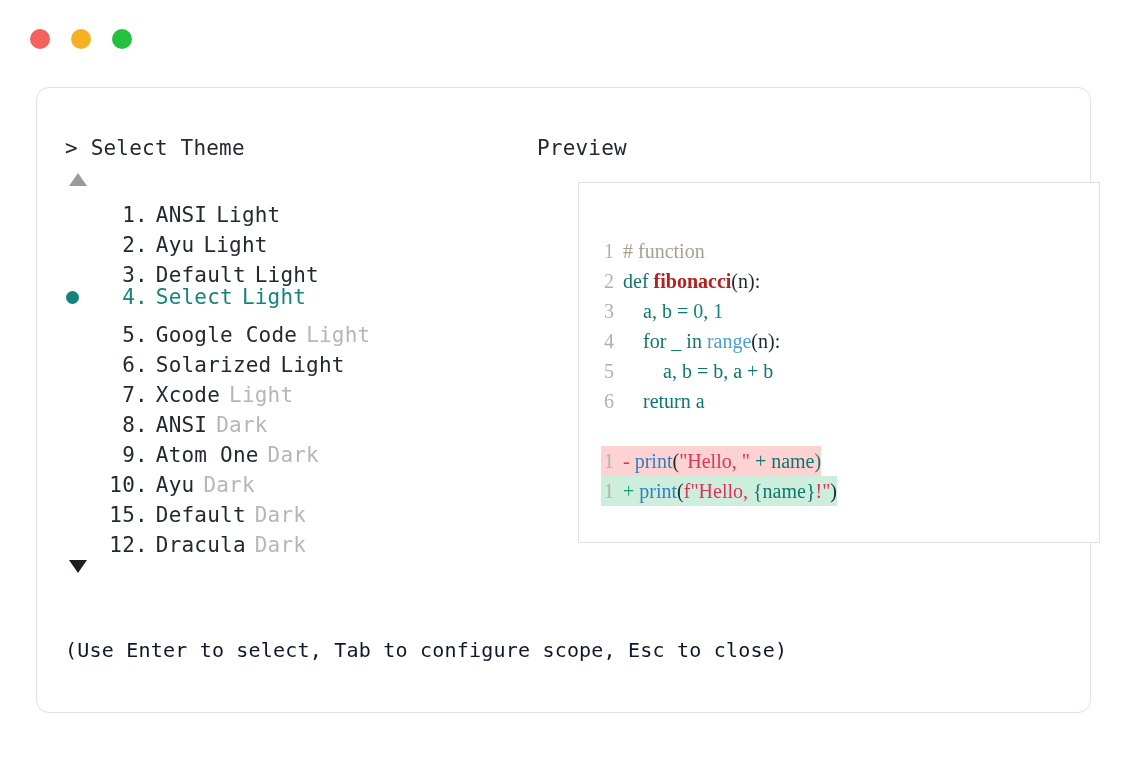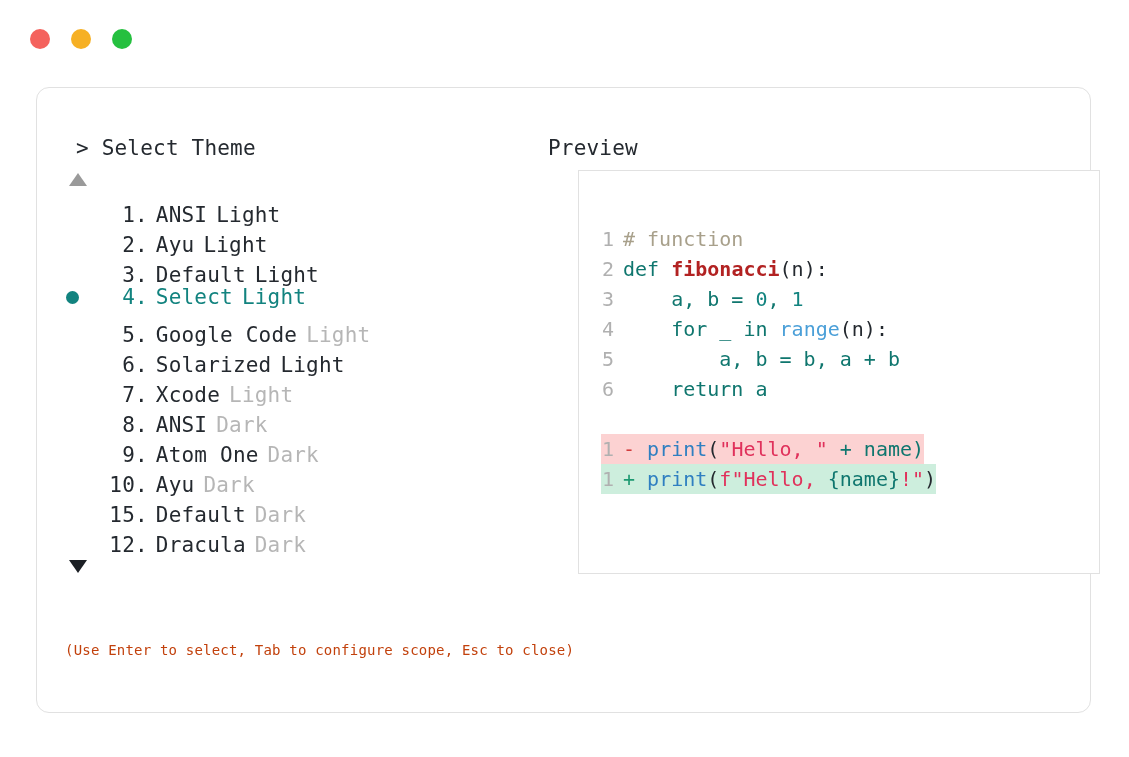--- a/index.html
+++ b/index.html
@@ -64,21 +64,20 @@
     top: 46px;
     width: 530px;
   }
 
   .panel-title {
     font-size: 21px;
     line-height: 28px;
     color: #24292f;
     letter-spacing: 0.2px;
     white-space: pre;
-    margin-left: 11px;
   }
 
   
   .arrow {
     width: 0; height: 0;
     margin-left: 4px;
   }
   .arrow-up {
     border-left: 9px solid transparent;
     border-right: 9px solid transparent;
@@ -137,26 +136,27 @@
 
   .theme-row.selected .row-index,
   .theme-row.selected .row-dot-sep,
   .theme-row.selected .row-name,
   .theme-row.selected .row-suffix { color: #12837f; }
 
   
   .preview-box {
     position: absolute;
     left: 41px;
-    top: 36px;
+    top: 48px;
     width: 522px;
-    height: 404px;
+    height: 361px;
     box-sizing: border-box;
     border: 1.5px solid #e1e1e1;
     background: #ffffff;
+    font-family: Liberation Serif, serif;
   }
   .code {
     position: absolute;
     left: 22px;
     top: 53px;
     font-size: 20px;
     line-height: 30px;
     white-space: pre;
   }
   .code-line { height: 30px; white-space: pre; }
@@ -182,23 +182,23 @@
   .diff-del { background: #fcd2d2; }
   .diff-add { background: #cdeedd; }
   .diff-marker-del { color: #d23c3c; }
   .diff-marker-add { color: #1d9a72; }
 
   
   .footer-hint {
     position: absolute;
     left: 28px;
     bottom: 48px;
-    font-size: 14px;
+    font-size: 20px;
     line-height: 28px;
-    color: #c2410c;
+    color: #0f172a;
     letter-spacing: 0.2px;
     white-space: pre;
   }
 </style>
 </head>
 <body>
 
 <div class="window-dots">
   <div class="dot dot-close"></div>
   <div class="dot dot-min"></div>

